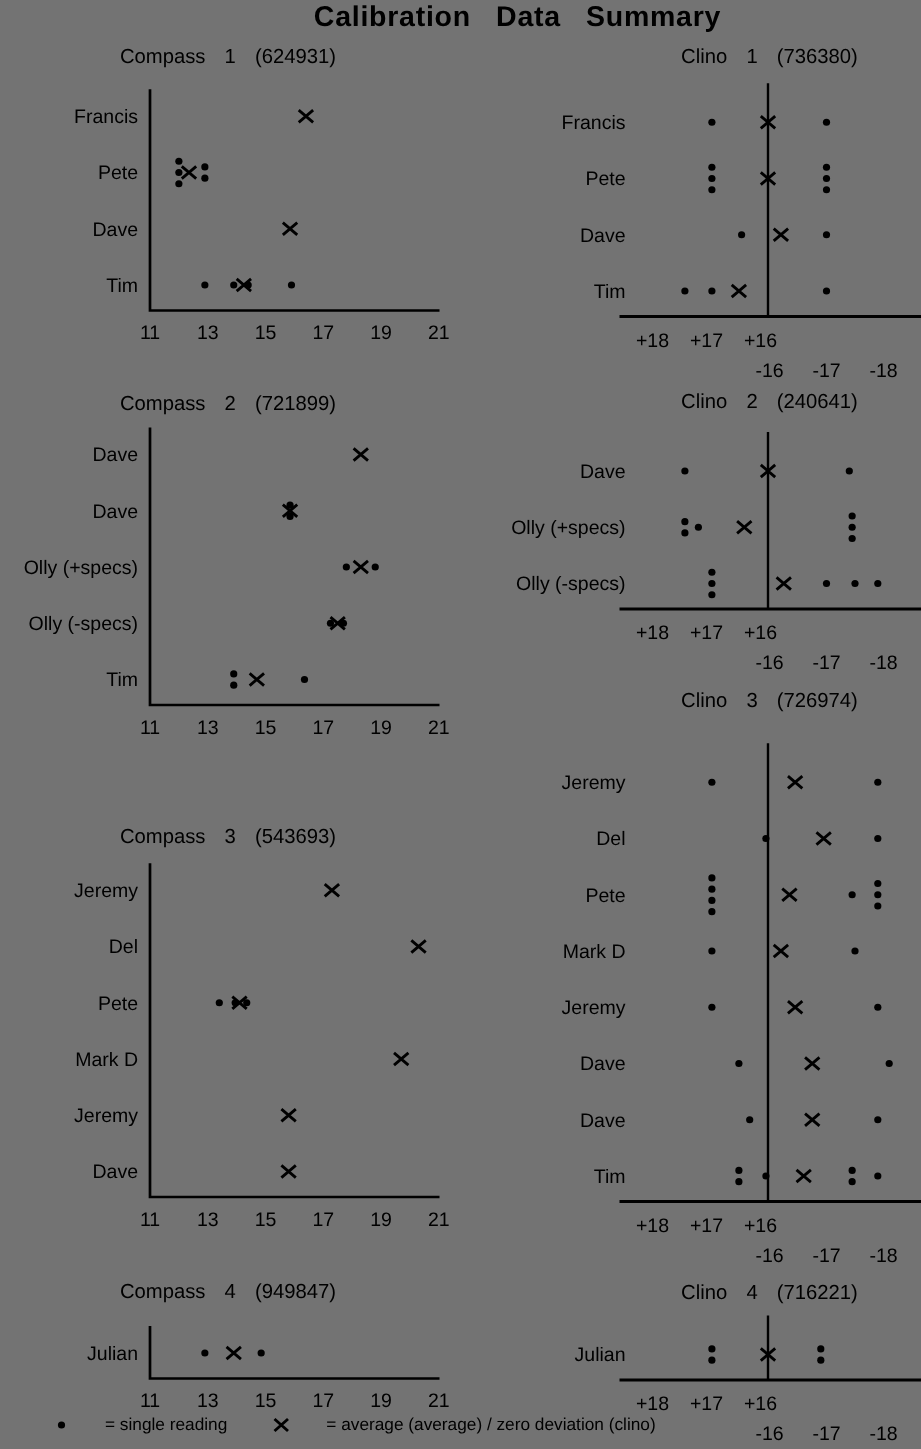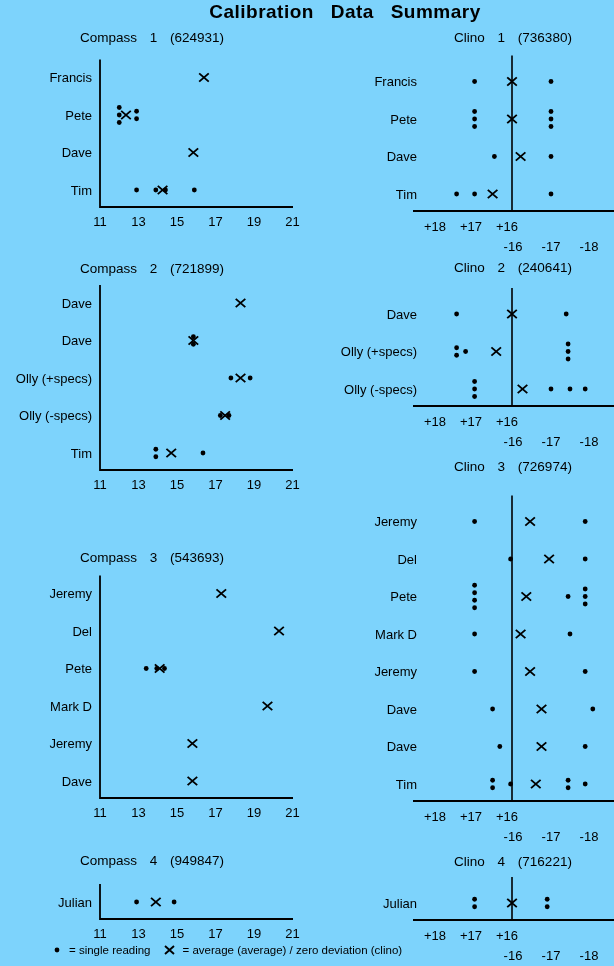--- a/index.html
+++ b/index.html
@@ -1,28 +1,28 @@
 <!DOCTYPE html>
 <html><head>
 <meta charset="utf-8">
 <style>
   html,body{margin:0;padding:0;background:#ffffff;}
   #screen{
-    position:relative;width:614px;height:966px;background:#7dd3fc;overflow:hidden;
+    position:relative;width:614px;height:966px;background:#737373;overflow:hidden;
     font-family:"Liberation Sans",sans-serif;color:#000;
   }
   .main-title{
     position:absolute;top:1px;left:345px;transform:translateX(-50%);
     font-size:19px;font-weight:bold;white-space:nowrap;
     word-spacing:11px;letter-spacing:0.5px;
   }
   #plots{position:absolute;left:0;top:0;}
   .legend{
-    position:absolute;left:52px;top:944px;display:flex;align-items:flex-start;
-    font-size:11.5px;white-space:nowrap;
+    position:absolute;left:36px;top:944px;display:flex;align-items:flex-start;
+    font-size:11.5px;white-space:nowrap;gap:17px;
   }
   .legend .sym{display:inline-block;margin:0 7px 0 0;}
   .legend .sym.x{margin-left:12px;}
 </style>
 </head>
 <body>
 
 <div id="screen">
   <div class="main-title">Calibration Data Summary</div>
 

